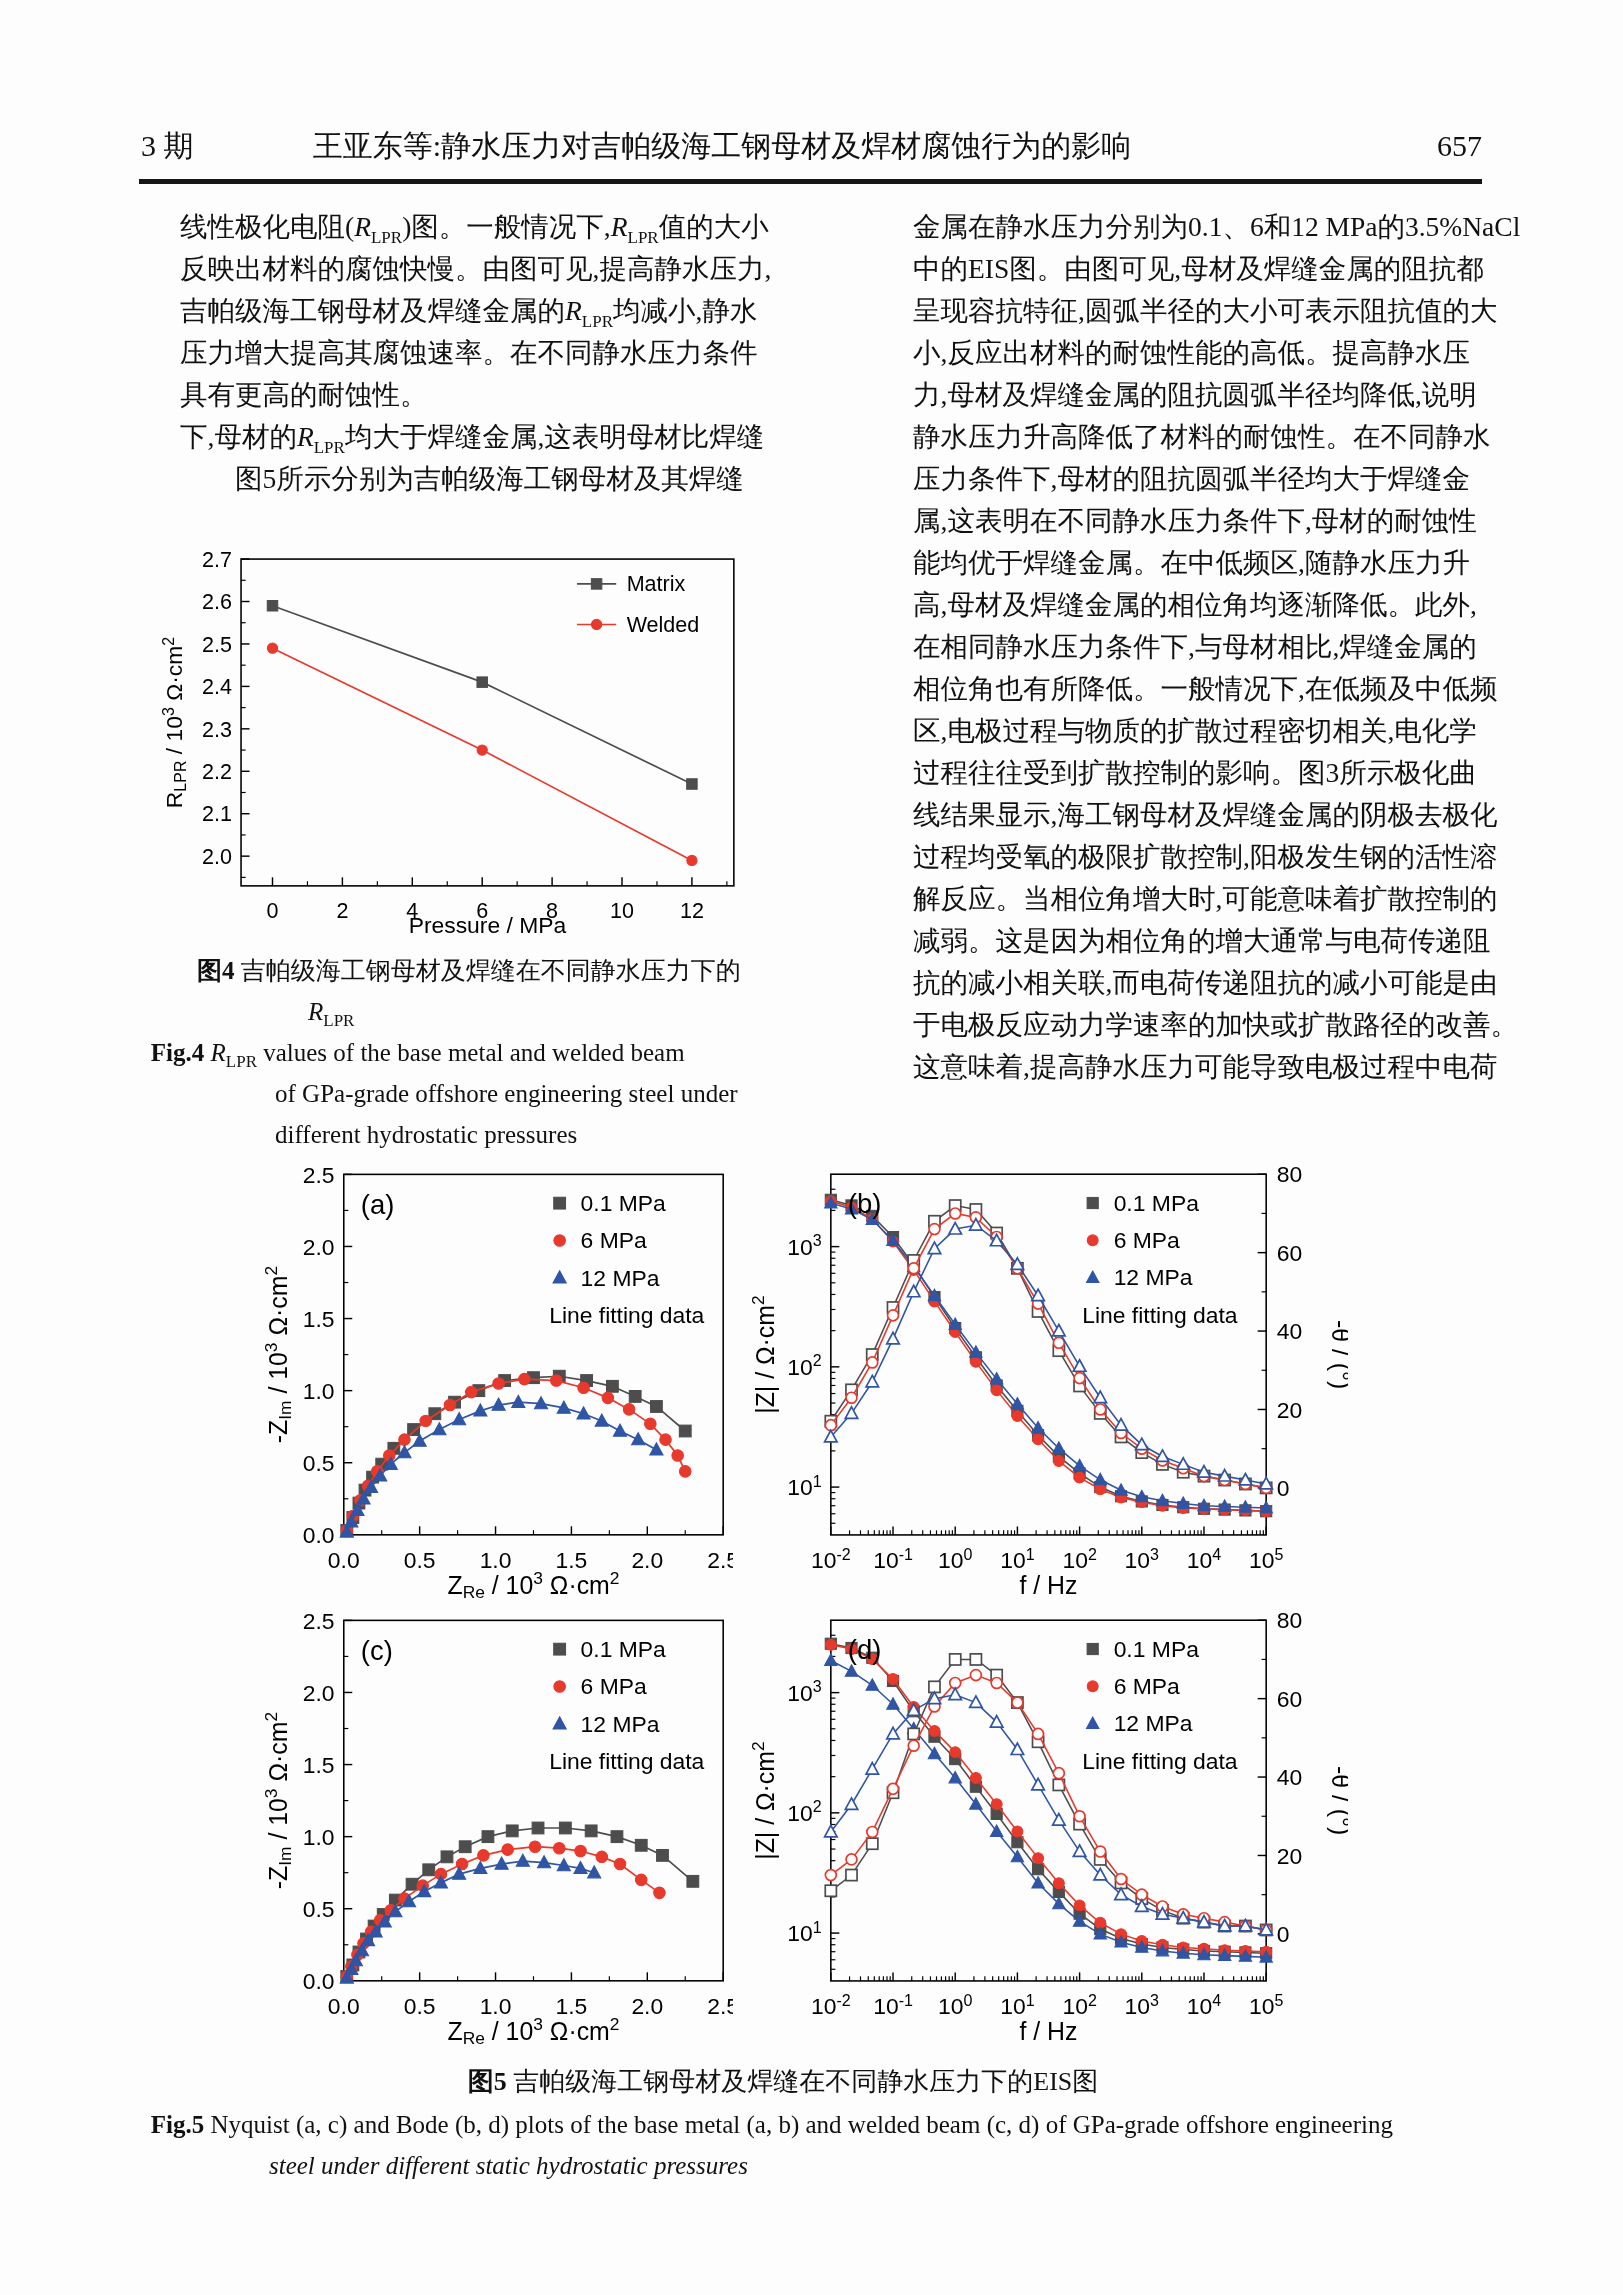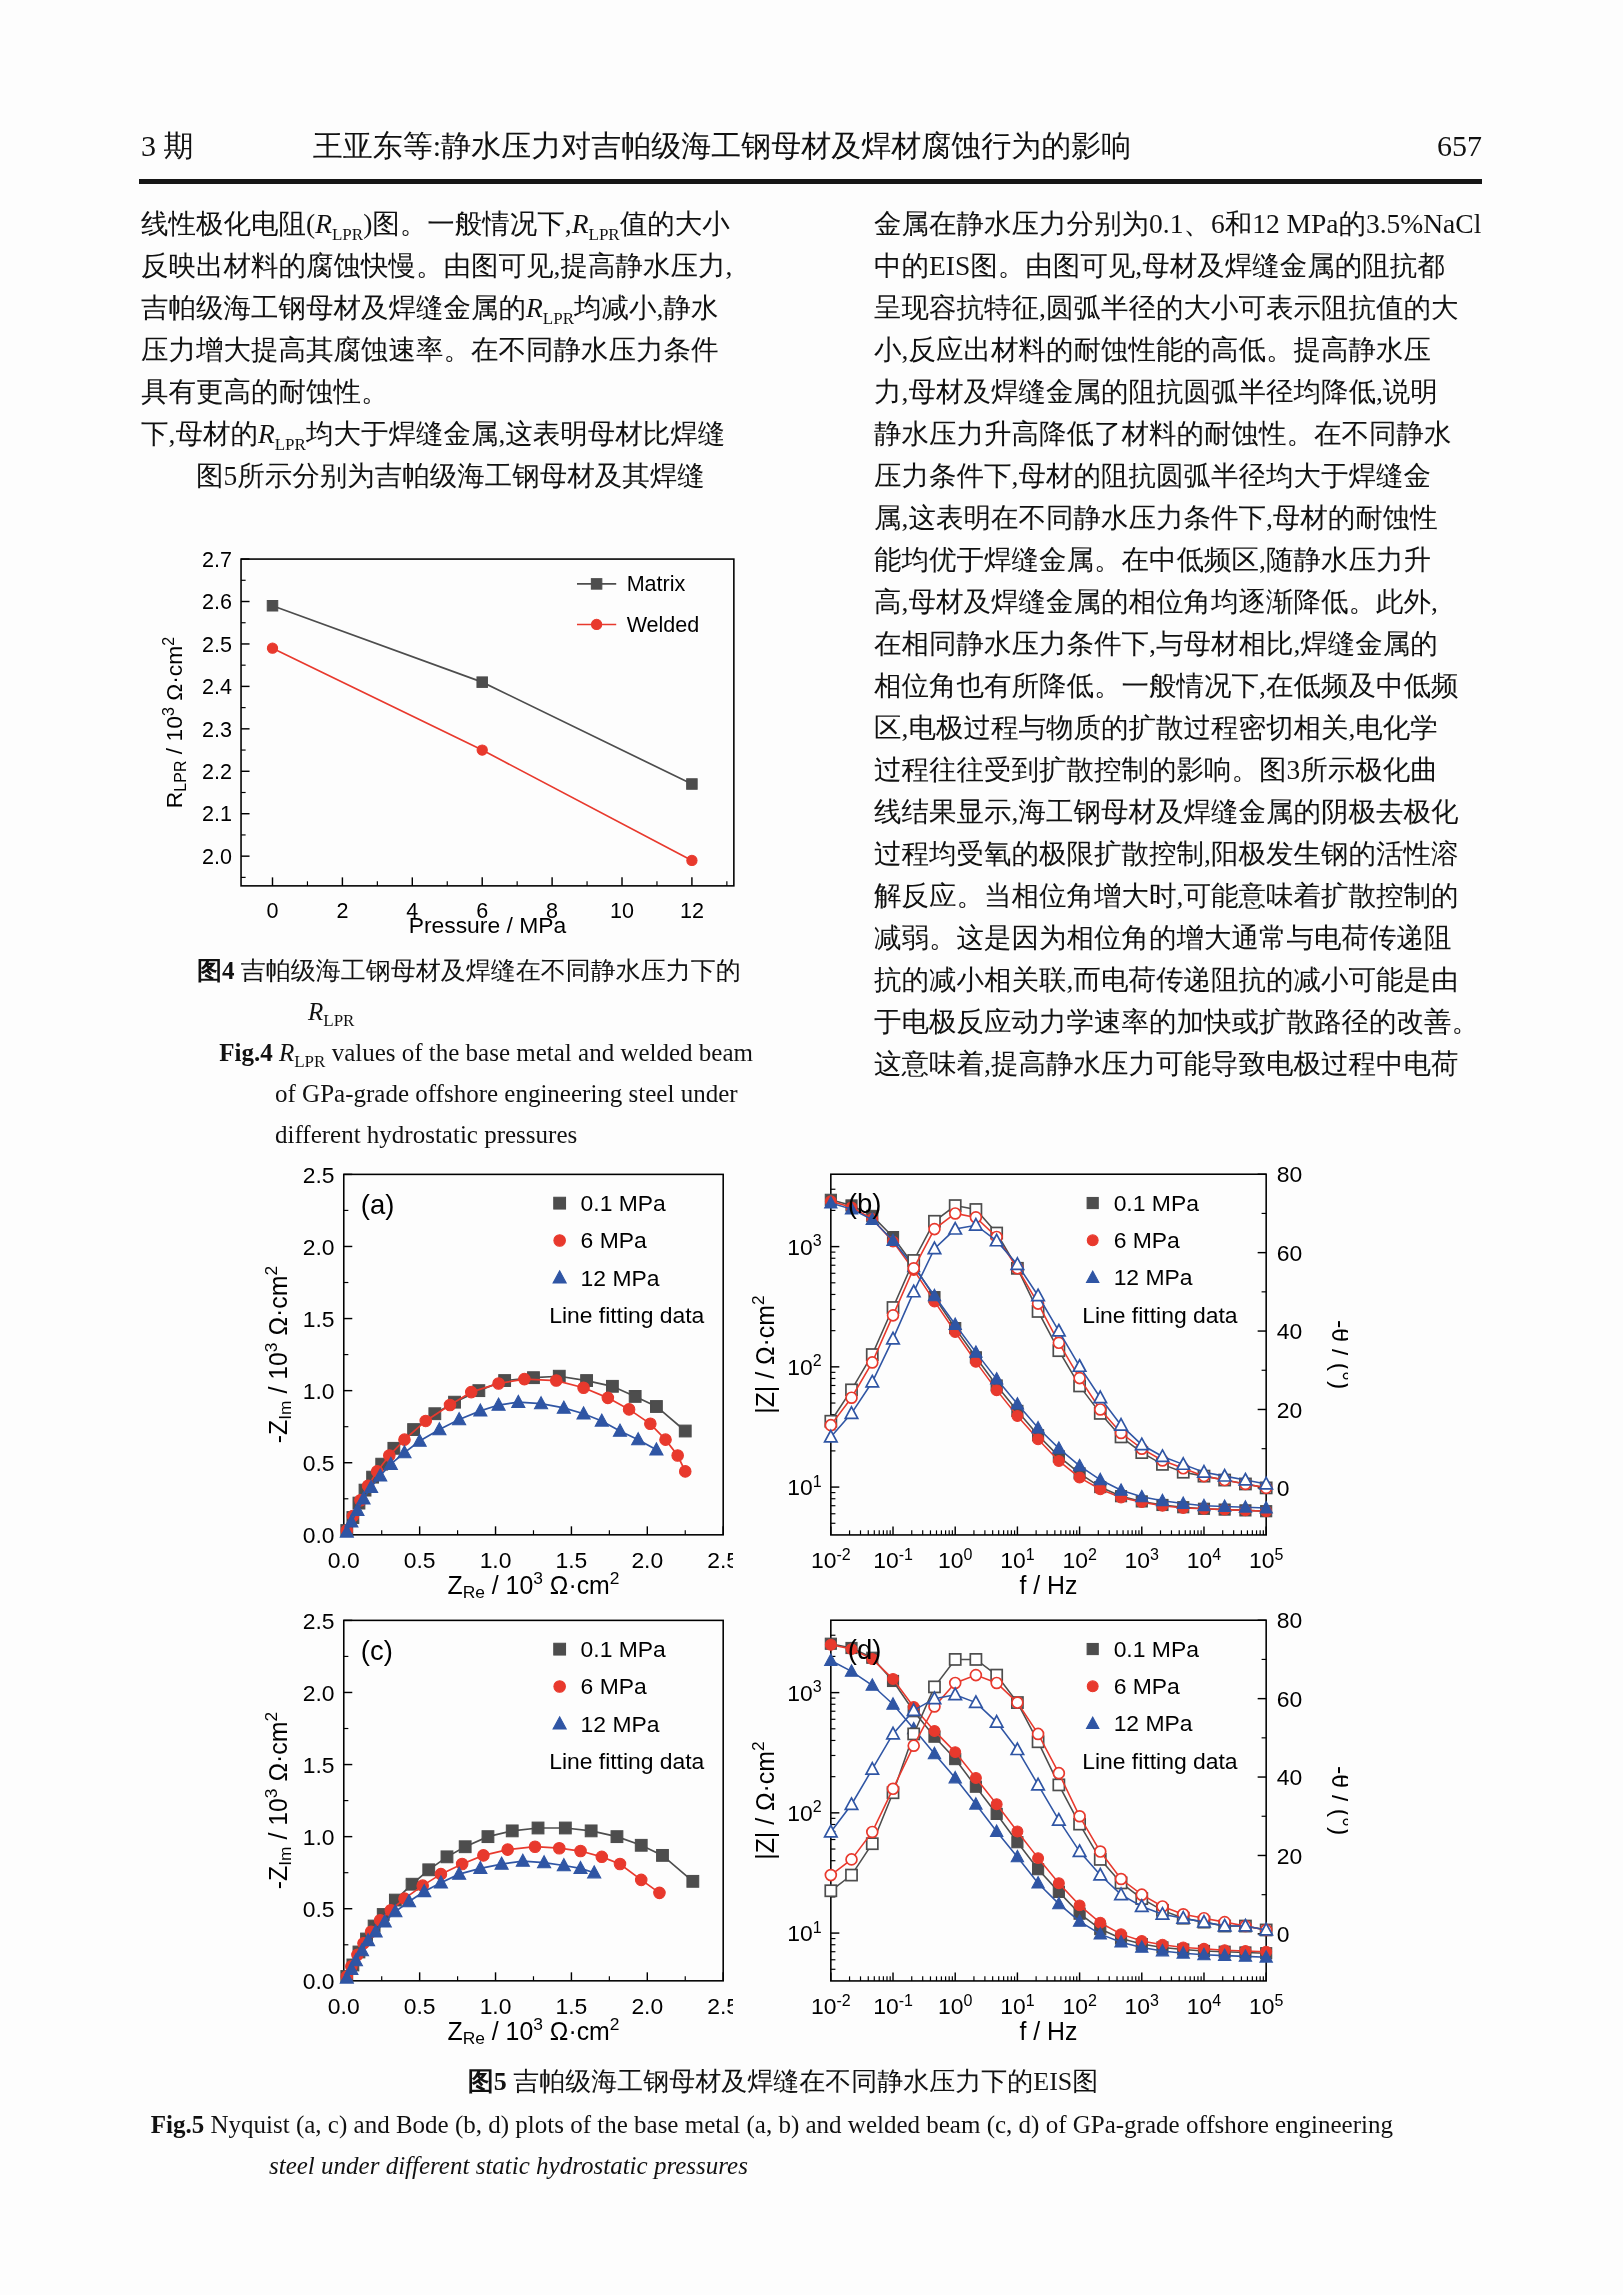--- a/index.html
+++ b/index.html
@@ -7,33 +7,33 @@
     position:relative;width:1623px;height:2295px;background:#fdfdfd;
     font-family:"Liberation Serif","DejaVu Serif",serif;color:#111;
     margin:0 auto;overflow:hidden;
   }
   .hdr{position:absolute;top:130px;font-size:30px;line-height:31px;}
   .hdr-left{left:141px;}
   .hdr-title{left:0;width:1444px;text-align:center;}
   .hdr-right{right:141px;}
   .hdr-rule{position:absolute;left:139px;top:179px;width:1343px;height:4.6px;background:#161616;}
   .col{position:absolute;width:612px;font-size:27.5px;}
-  .col .tline{height:42px;line-height:30px;white-space:nowrap;}
+  .col .tline{height:42px;line-height:36px;white-space:nowrap;margin-left:39px;}
   .col-left{left:141px;top:209px;}
   .col-right{left:874px;top:209px;}
   sub.rsub{font-size:17px;}
   i{font-style:italic;}
   .chart-host{position:absolute;}
   .cap{position:absolute;font-size:25px;}
   .cap .cline{height:41px;line-height:41px;white-space:nowrap;}
   .capb{font-weight:bold;}
   #fig4cap{left:141px;top:950px;width:612px;}
   .c4l1{padding-left:56px;}
   .c4l2{padding-left:167px;}
-  .c4l3{padding-left:9.8px;text-align:right;}
+  .c4l3{padding-left:9.8px;}
   .c4l4,.c4l5{padding-left:134px;}
   #fig5cap-zh{left:0;top:2061px;width:1566px;text-align:center;font-size:26px;height:41px;line-height:41px;}
   #fig5cap-en{left:141px;top:2104px;width:1374px;}
   .c5l2{padding-left:9.8px;}
   .c5l3{padding-left:128px;font-style:italic;}
   svg text{font-family:"Liberation Sans","DejaVu Sans",sans-serif;fill:#000;}
 </style>
 </head>
 <body>
 

